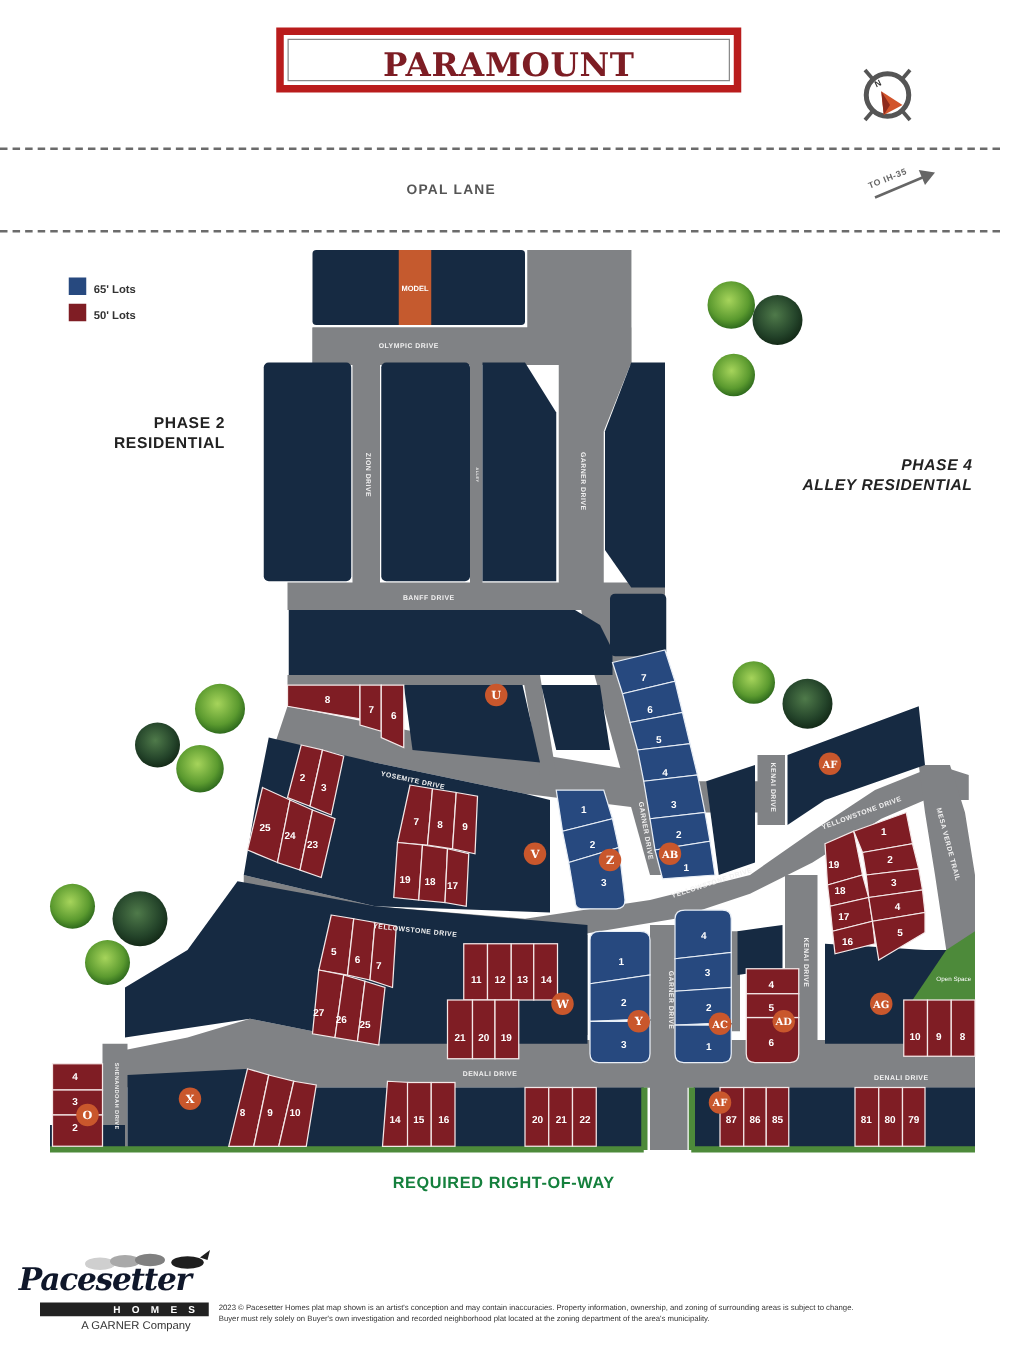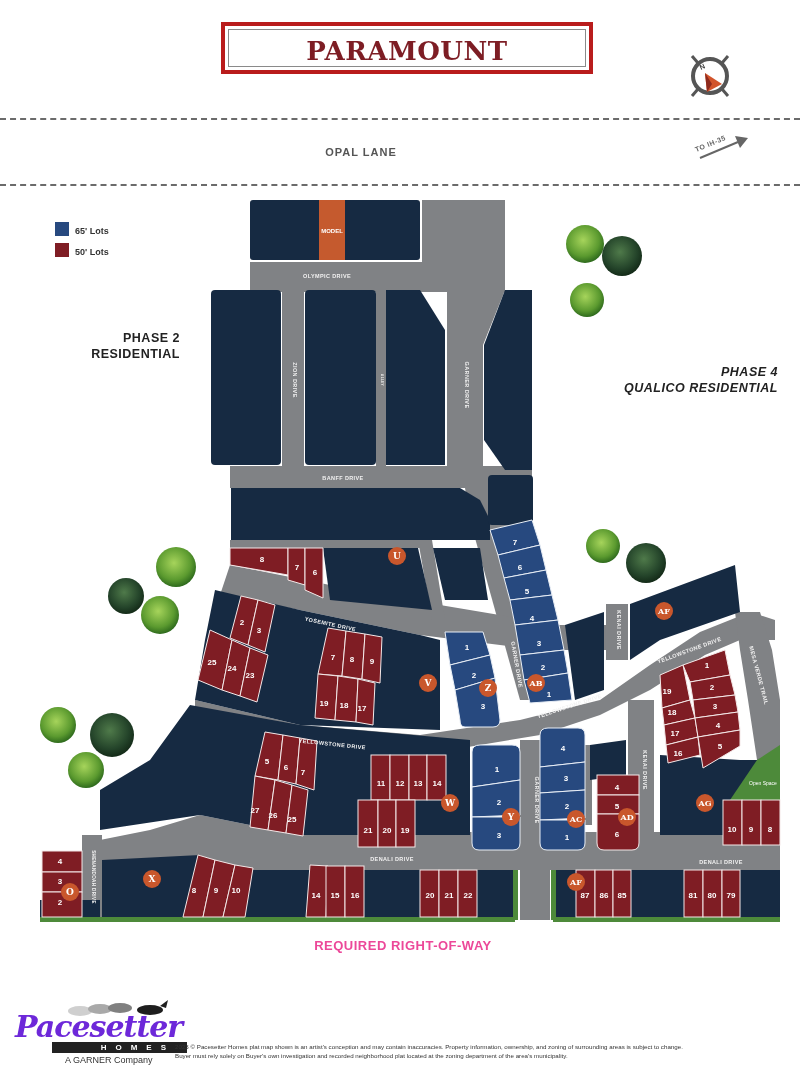--- a/index.html
+++ b/index.html
@@ -1,33 +1,33 @@
 <!DOCTYPE html>
 <html><head>
 <meta charset="utf-8">
 <style>
   html,body{margin:0;padding:0;background:#fff;}
   body{width:810px;height:1080px;position:relative;overflow:hidden;font-family:"Liberation Sans",sans-serif;}
-  .title-box{position:absolute;left:221px;top:22px;width:372px;height:52px;border:4px solid #b91c1c;box-sizing:border-box;}
+  .title-box{position:absolute;left:221px;top:22px;width:372px;height:52px;border:6px solid #b91c1c;box-sizing:border-box;}
   .title-box::before{content:"";position:absolute;left:3px;top:3px;right:3px;bottom:3px;border:1px solid #8a8a8a;}
   .title-text{position:absolute;left:0;right:0;top:10px;text-align:center;font-family:"DejaVu Serif",serif;font-weight:bold;font-size:26px;color:#7d1d24;letter-spacing:0.5px;}
   .dash{position:absolute;left:0;width:800px;height:0;border-top:2px dashed #6b6b6b;}
   .opal{position:absolute;left:0;width:722px;top:146px;text-align:center;font-size:11px;font-weight:bold;letter-spacing:1px;color:#555;}
   .to-ih{position:absolute;left:694px;top:140px;font-size:7px;font-weight:bold;color:#666;transform:rotate(-22deg);letter-spacing:0.5px;}
   .legend{position:absolute;left:55px;top:222px;}
   .legend-row{display:flex;align-items:flex-end;margin-bottom:7px;}
   .legend-sw{width:14px;height:14px;margin-right:6px;}
   .legend-lbl{font-size:9px;font-weight:bold;color:#333;}
   .phase{position:absolute;text-align:right;font-weight:bold;font-size:12.5px;color:#222;letter-spacing:0.5px;line-height:16px;}
-  .row-text{position:absolute;left:0;width:810px;top:938px;text-align:center;font-weight:bold;font-size:13px;color:#ec4899;letter-spacing:0.5px;}
+  .row-text{position:absolute;left:0;width:810px;top:938px;text-align:center;font-weight:bold;font-size:13px;color:#15803d;letter-spacing:0.5px;}
   .row-text span{position:relative;left:-2px;}
   svg.map{position:absolute;left:0;top:0;}
   .logo{position:absolute;left:15px;top:995px;width:160px;height:75px;}
-  .logo-script{position:absolute;left:0;top:14px;font-family:"DejaVu Serif",serif;font-style:italic;font-weight:bold;font-size:30px;color:#6d28d9;letter-spacing:-1px;}
-  .logo-homes{position:absolute;left:37px;top:47px;width:135px;height:11px;background:#222;color:#fff;font-size:8px;font-weight:bold;letter-spacing:9px;text-align:right;line-height:11px;padding-right:12px;box-sizing:border-box;}
+  .logo-script{position:absolute;left:0;top:14px;font-family:"DejaVu Serif",serif;font-style:italic;font-weight:bold;font-size:25px;color:#0f172a;letter-spacing:-1px;}
+  .logo-homes{position:absolute;left:17px;top:47px;width:135px;height:11px;background:#222;color:#fff;font-size:8px;font-weight:bold;letter-spacing:9px;text-align:right;line-height:11px;padding-right:2px;box-sizing:border-box;}
   .logo-sub{position:absolute;left:50px;top:60px;font-size:9px;color:#333;}
   .disclaimer{position:absolute;left:175px;top:1042px;font-size:6.2px;color:#333;line-height:9px;width:620px;}
 </style>
 </head>
 <body>
 
 <div class="title-box">
   <div class="title-text">PARAMOUNT</div>
 </div>
 
@@ -46,21 +46,21 @@
     <span class="legend-lbl">50' Lots</span>
   </div>
 </div>
 
 <div class="phase" style="left:70px;top:330px;width:110px;">
   <div>PHASE 2</div>
   <div>RESIDENTIAL</div>
 </div>
 <div class="phase" style="left:618px;top:364px;width:160px;font-style:italic;">
   <div>PHASE 4</div>
-  <div>QUALICO RESIDENTIAL</div>
+  <div>ALLEY RESIDENTIAL</div>
 </div>
 
 <svg class="map" width="810" height="1080" viewBox="0 0 810 1080">
   <defs>
     <radialGradient id="tree1" cx="45%" cy="40%" r="60%">
       <stop offset="0%" stop-color="#a6d45b"></stop>
         <stop offset="70%" stop-color="#5b9a2f"></stop>
         <stop offset="100%" stop-color="#2f6b1d"></stop>
     </radialGradient>
     <radialGradient id="tree2" cx="45%" cy="40%" r="60%">

